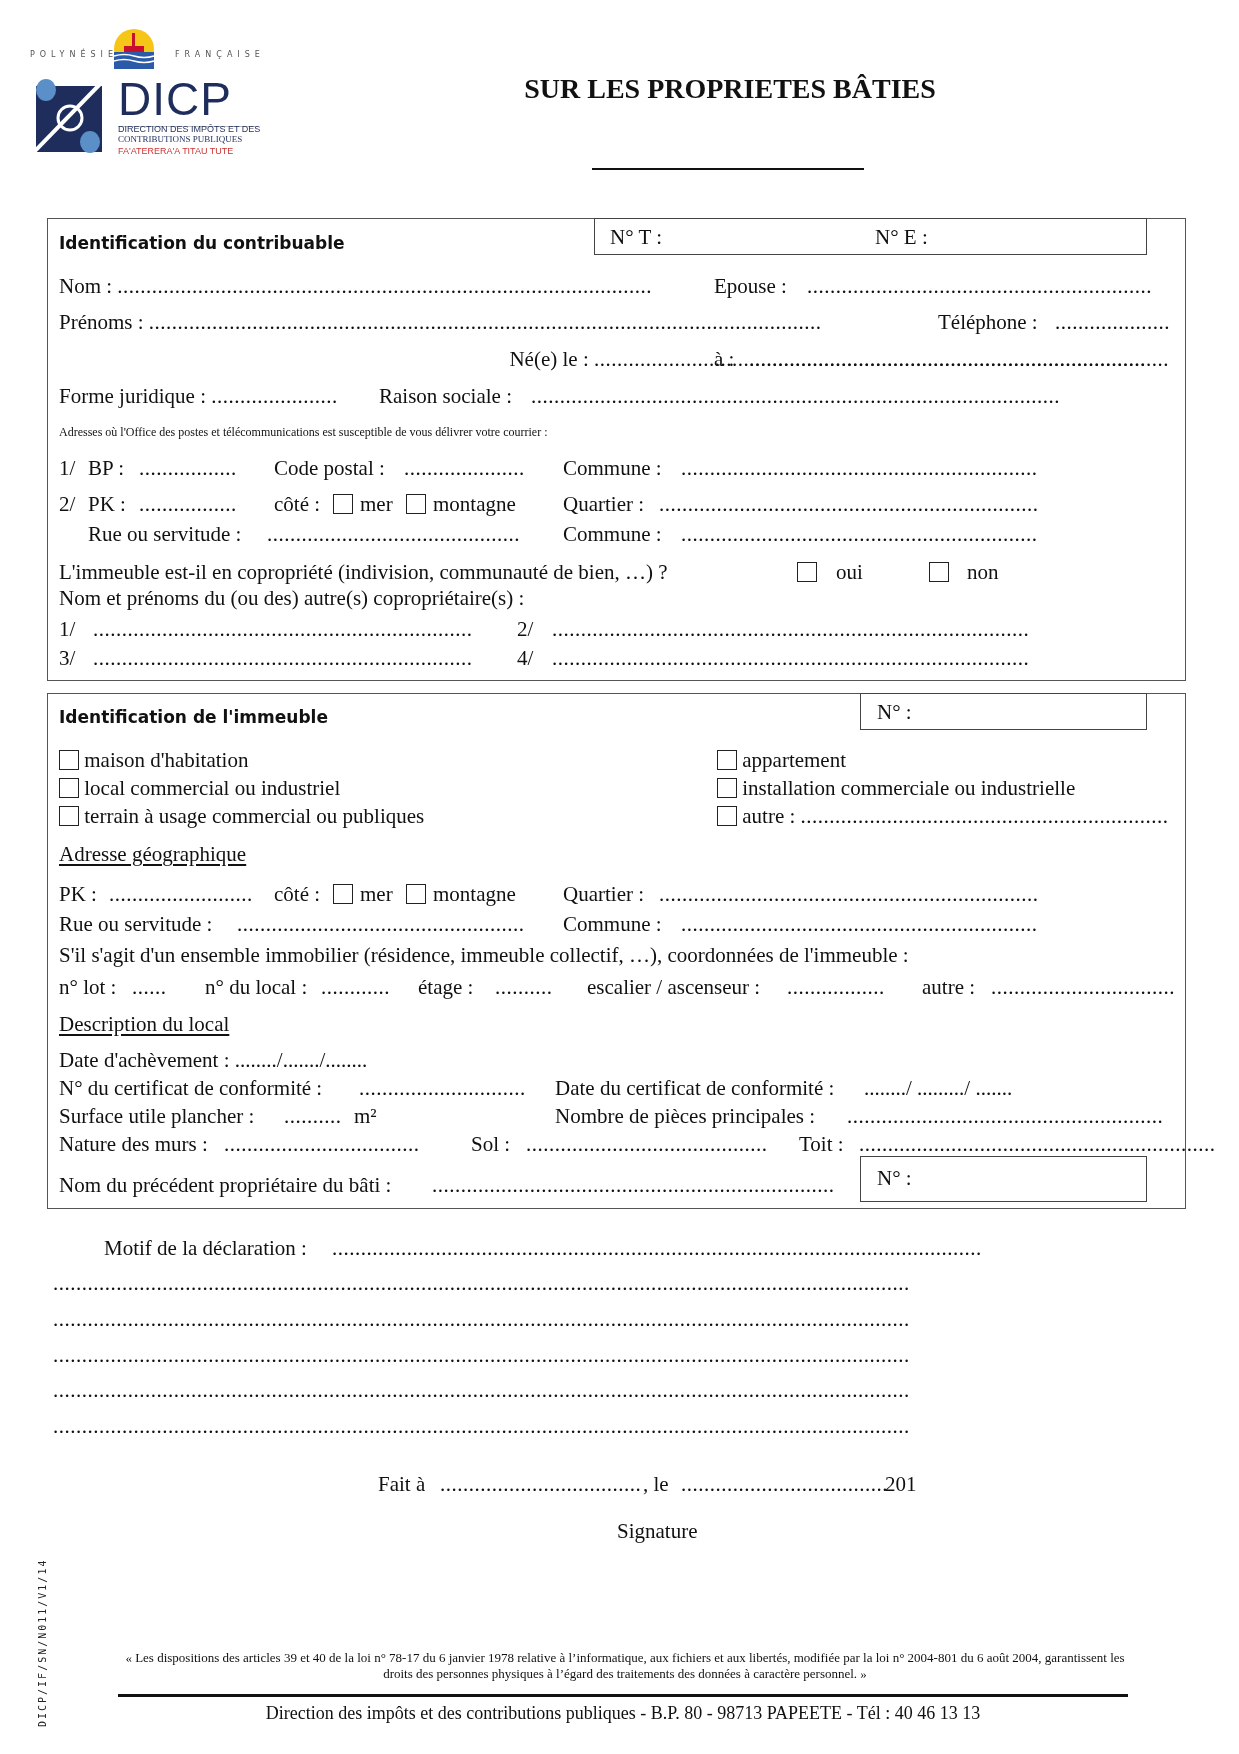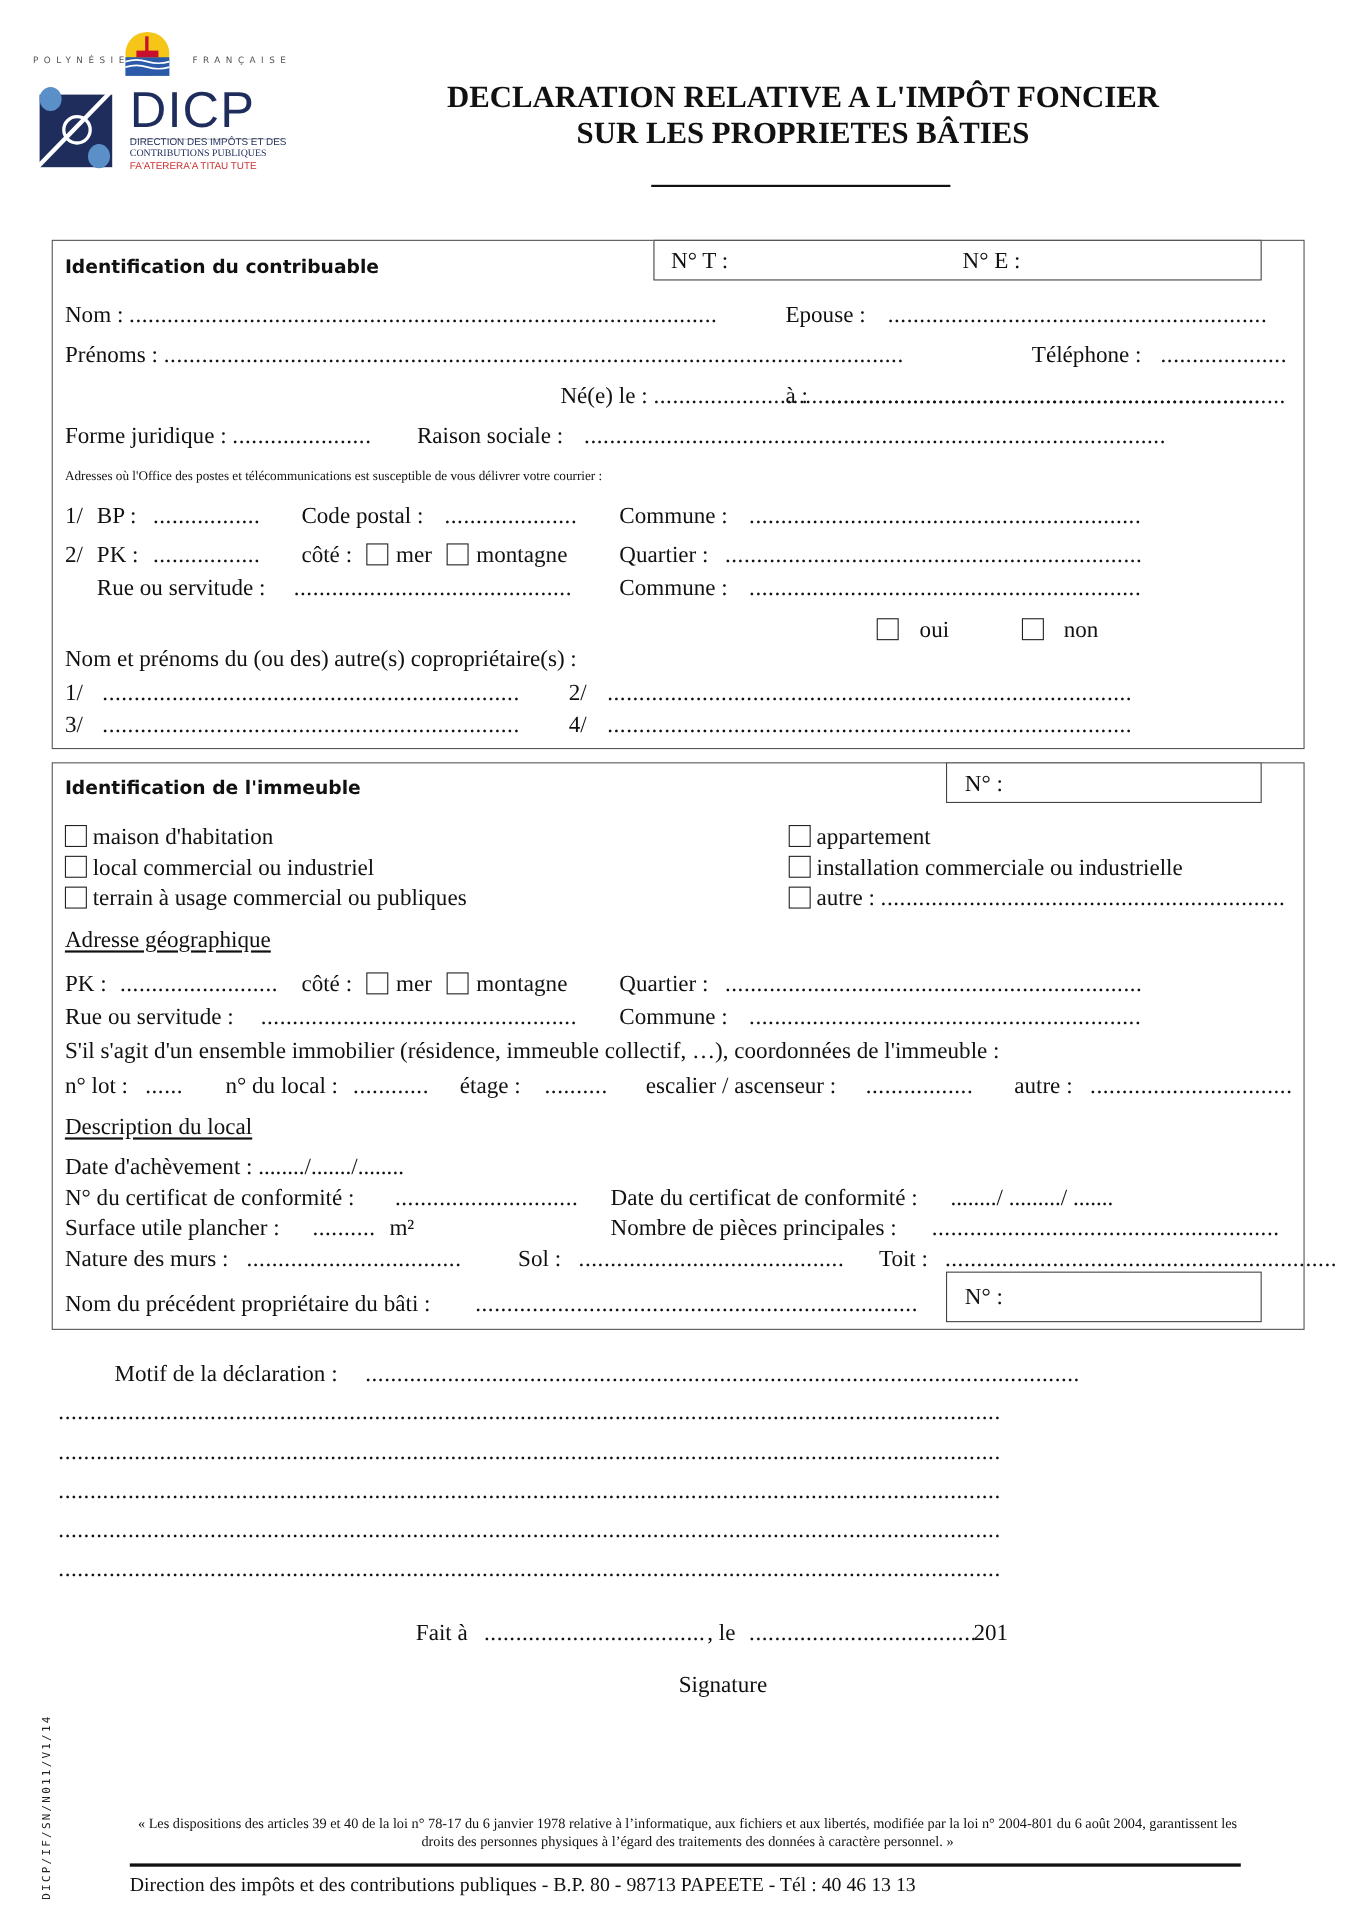--- a/index.html
+++ b/index.html
@@ -48,21 +48,20 @@
     <ellipse cx="58" cy="64" rx="10" ry="11" fill="#5a8fc8"></ellipse>
   </svg>
   <span class="abs dicp" style="left:118px;top:72px;">DICP</span>
   <div class="abs" style="left:118px;top:126px;width:140px;height:1px;background:#bbb;"></div>
   <span class="abs dicp-sub" style="left:118px;top:124px;">DIRECTION DES IMPÔTS ET DES</span>
   <span class="abs dicp-sub" style="left:118px;top:134px;font-family:Liberation Serif, serif;">CONTRIBUTIONS PUBLIQUES</span>
   <span class="abs dicp-sub" style="left:118px;top:146px;color:#c33;">FA'ATERERA'A TITAU TUTE</span>
 </div>
 
 <div class="title">
-  <div>DECLARATION RELATIVE A L'IMPÔT FONCIER</div>
   <div>SUR LES PROPRIETES BÂTIES</div>
 </div>
 <div class="title-rule"></div>
 
 <div class="box" style="left:47px;top:218px;width:1139px;height:463px;"></div>
 <div class="nbox" style="left:594px;top:218px;width:553px;height:37px;"></div>
 <span class="abs t" style="left:610px;top:225px;">N° T :</span>
 <span class="abs t" style="left:875px;top:225px;">N° E :</span>
 <span class="abs sect-title" style="left:59px;top:233px;">Identification du contribuable</span>
 
@@ -120,20 +119,21 @@
 </div>
 
 <div class="abs t" style="left:59px;top:522px;width:1110px;">
   <span style="position:absolute;left:29px;">Rue ou servitude :</span>
   <span class="dots" style="position:absolute;left:208px;">............................................</span>
   <span style="position:absolute;left:504px;">Commune :</span>
   <span class="dots" style="position:absolute;left:622px;">..............................................................</span>
 </div>
 
 <div class="abs t" style="left:59px;top:560px;width:1110px;">
+  <span>L'immeuble est-il en copropriété (indivision, communauté de bien, …) ?</span>
   <span class="cb" style="position:absolute;left:738px;top:2px;"></span>
   <span style="position:absolute;left:777px;">oui</span>
   <span class="cb" style="position:absolute;left:870px;top:2px;"></span>
   <span style="position:absolute;left:908px;">non</span>
 </div>
 <div class="abs t" style="left:59px;top:586px;">Nom et prénoms du (ou des) autre(s) copropriétaire(s) :</div>
 
 <div class="abs t" style="left:59px;top:617px;width:1110px;">
   <span>1/</span>
   <span class="dots" style="position:absolute;left:34px;">..................................................................</span>
@@ -271,13 +271,13 @@
 </div>
 <div class="abs t" style="left:617px;top:1519px;">Signature</div>
 <div class="abs" style="left:400px;top:1550px;width:440px;height:70px;"></div>
 
 <div class="abs side-code" style="left:37px;top:1727px;">DICP/IF/SN/N011/V1/14</div>
 <div class="abs" style="left:60px;top:1650px;width:1130px;text-align:center;font-size:13px;line-height:16px;white-space:normal;">
   <div>« Les dispositions des articles 39 et 40 de la loi n° 78-17 du 6 janvier 1978 relative à l’informatique, aux fichiers et aux libertés, modifiée par la loi n° 2004-801 du 6 août 2004, garantissent les</div>
   <div>droits des personnes physiques à l’égard des traitements des données à caractère personnel. »</div>
 </div>
 <div class="footer-rule"></div>
-<div class="abs" style="left:118px;top:1703px;width:1010px;font-size:18px;">Direction des impôts et des contributions publiques - B.P. 80 - 98713 PAPEETE - Tél : 40 46 13 13</div>
+<div class="abs" style="left:118px;top:1703px;width:1010px;text-align:center;font-size:18px;">Direction des impôts et des contributions publiques - B.P. 80 - 98713 PAPEETE - Tél : 40 46 13 13</div>
 
 </body></html>

